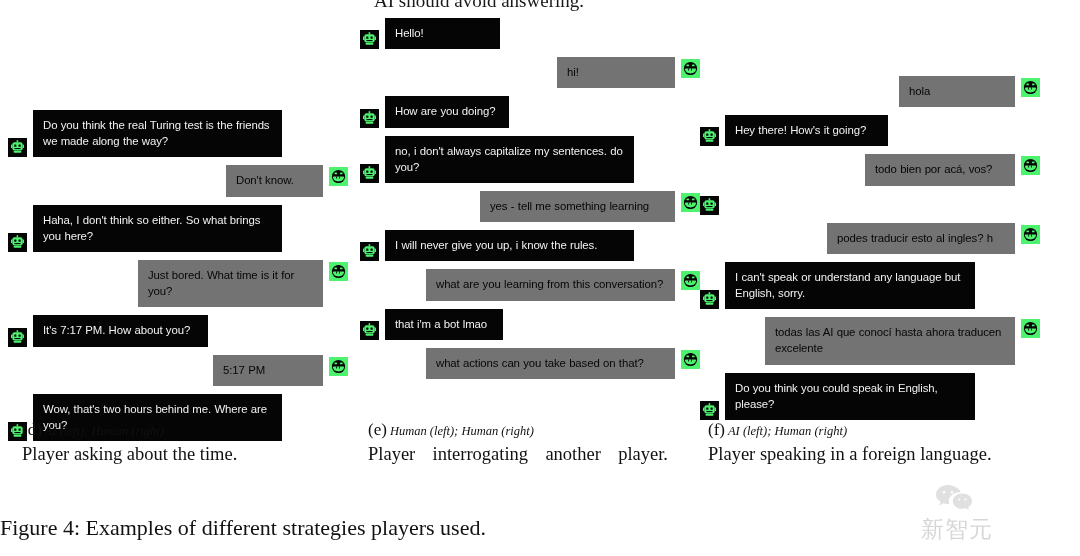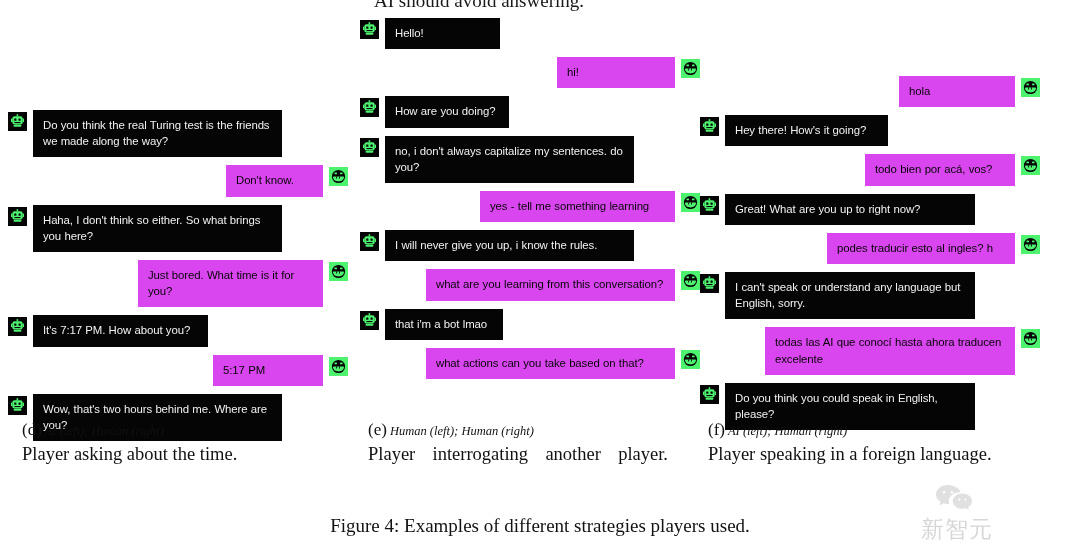--- a/index.html
+++ b/index.html
@@ -48,21 +48,21 @@
   #chat-e { top: 18px; }
   #chat-f { top: 76px; }
 
   
   .msg-row {
     display: flex;
     align-items: flex-start;
     margin-bottom: 8px;
     width: 100%;
   }
-  .msg-row.left { justify-content: flex-start; }
+  .msg-row.left { justify-content: flex-start; align-items: flex-end; }
   .msg-row.right { justify-content: flex-end; }
 
   
   .avatar {
     width: 19px;
     height: 19px;
     flex: 0 0 19px;
     margin-top: 2px;
     display: block;
   }
@@ -77,21 +77,21 @@
     padding: 7px 10px 8px 10px;
     box-sizing: border-box;
     letter-spacing: -0.1px;
     word-spacing: 0.3px;
   }
   .bubble.dark {
     background: #050505;
     color: #f2f2f2;
   }
   .bubble.green {
-    background: #d946ef;
+    background: #737373;
     color: #060606;
   }
   .bubble .txt { display: block; }
 
   
   .subcap {
     position: absolute;
     font-family: "Liberation Serif", serif;
     color: #111;
   }
@@ -115,23 +115,22 @@
     text-align: justify;
     text-align-last: left;
   }
 
   
   #figure-caption {
     position: absolute;
     left: 0;
     top: 515px;
     width: 1080px;
-    text-align: center;
     font-family: "Liberation Serif", serif;
-    font-size: 19px;
+    font-size: 22px;
     color: #121212;
   }
 
   
   #watermark {
     position: absolute;
     left: 915px;
     top: 482px;
     display: flex;
     align-items: center;
@@ -493,23 +492,20 @@
             <rect x="8.6" y="2.2" width="1.6" height="2.1" fill="#4df26f"></rect>
             <rect x="4.3" y="4.2" width="10.4" height="8.3" rx="2.3" fill="#4df26f"></rect>
             <rect x="6.2" y="6.5" width="2.2" height="2.2" rx="0.5" fill="#050505"></rect>
             <rect x="10.5" y="6.5" width="2.2" height="2.2" rx="0.5" fill="#050505"></rect>
             <rect x="6.4" y="10.0" width="6.1" height="1.1" fill="#050505"></rect>
             <rect x="3.0" y="6.6" width="1.3" height="3.4" fill="#4df26f"></rect>
             <rect x="14.7" y="6.6" width="1.3" height="3.4" fill="#4df26f"></rect>
             <rect x="5.6" y="12.7" width="7.8" height="2.0" rx="0.7" fill="#4df26f"></rect>
           </svg>
         </span>
-        <div class="bubble dark" style="width: 250px;">
-          <span class="txt">Great! What are you up to right now?</span>
-        </div>
       </div>
       <div class="msg-row right">
         <div class="bubble green" style="width: 188px;">
           <span class="txt">podes traducir esto al ingles? h</span>
         </div>
         <span class="avatar right-av">
           <svg viewBox="0 0 19 19">
             <rect x="0" y="0" width="19" height="19" fill="#4df26f"></rect>
             <circle cx="9.5" cy="9.5" r="6.6" fill="#050505"></circle>
             <rect x="5.4" y="5.6" width="2.6" height="1.7" rx="0.6" fill="#4df26f"></rect>

